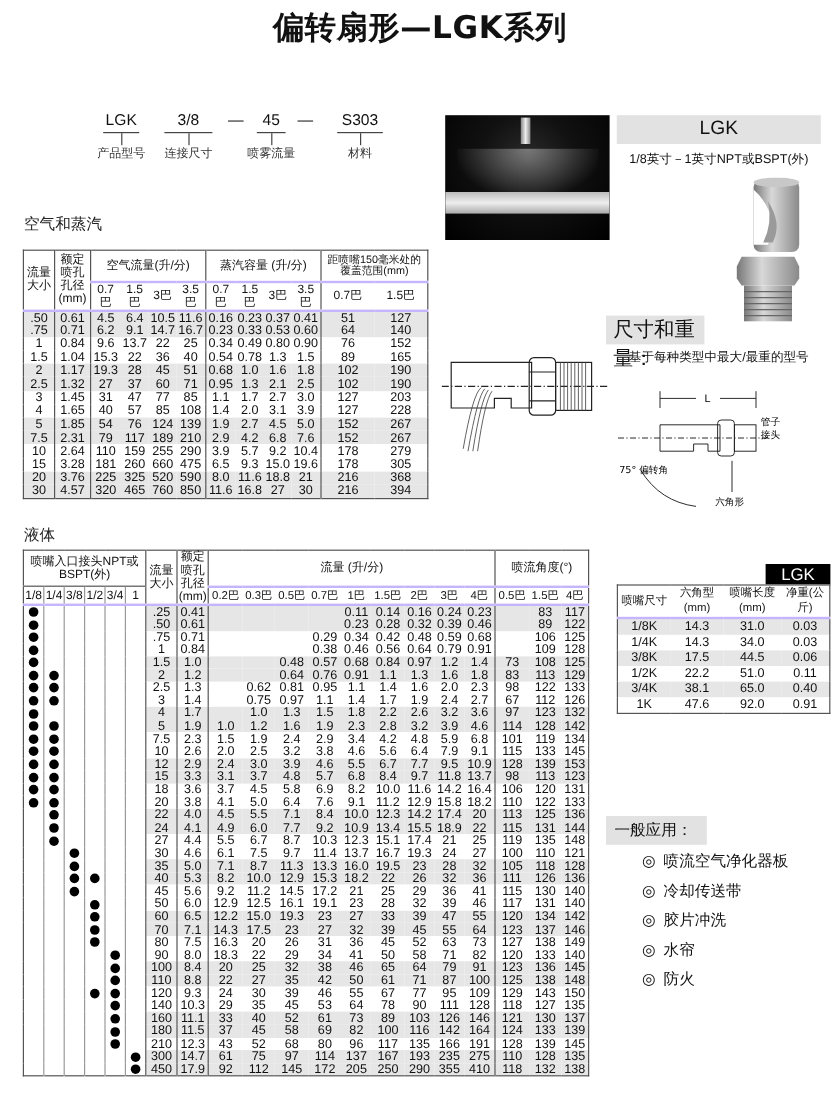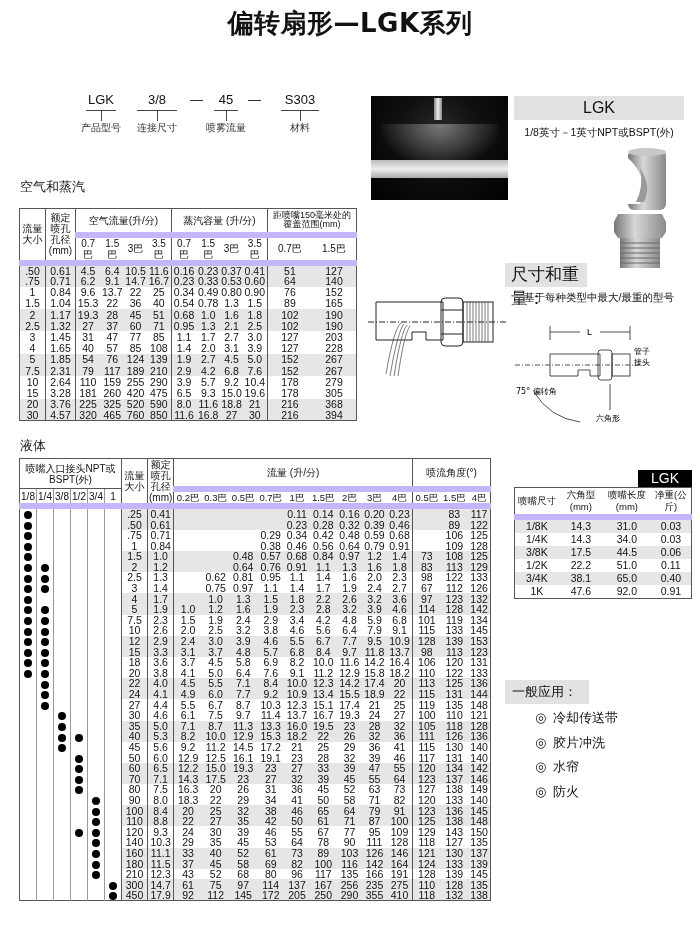--- a/index.html
+++ b/index.html
@@ -17,21 +17,21 @@
   .dash { position: absolute; font-size: 13px; }
 
   .section-head { font-size: 13px; color: #222; }
 
   table { border-collapse: collapse; font-family: "Liberation Sans Narrow", "Liberation Sans", sans-serif; }
   .dt { font-size: 10.5px; line-height: 10px; }
   .dt td, .dt th { text-align: center; padding: 0 1px; font-weight: normal; }
   .dt th { vertical-align: middle; }
   .dt .row-g td { background: #e6e6e6; }
   .br { border-right: 1px solid #555; }
-  .bb { border-bottom: 6px solid #c4b5fd; }
+  .bb { border-bottom: 2px solid #c4b5fd; }
   .bt { border-top: 1px solid #555; }
 
   
   #air-table { position: absolute; left: 19px; top: 208px; width: 338px; border: 1px solid #555; }
   #air-table th { font-size: 10px; line-height: 11px; }
   #air-table tbody td { height: 11.2px; }
 
   
   #liq-table { position: absolute; left: 19px; top: 458px; width: 472px; border: 1px solid #555; }
   #liq-table th { font-size: 10px; line-height: 11px; }
@@ -274,21 +274,21 @@
         <td class="">9.2</td>
         <td class="br">10.4</td>
         <td>178</td>
         <td>279</td>
       </tr>
       <tr class="">
         <td class="br">15</td>
         <td class="br">3.28</td>
         <td class="">181</td>
         <td class="">260</td>
-        <td class="">420</td>
+        <td class="">660</td>
         <td class="br">475</td>
         <td class="">6.5</td>
         <td class="">9.3</td>
         <td class="">15.0</td>
         <td class="br">19.6</td>
         <td>178</td>
         <td>305</td>
       </tr>
       <tr class="row-g">
         <td class="br">20</td>
@@ -363,21 +363,21 @@
         <td class="vc br" style="background: rgb(255, 255, 255);"></td>
         <td class="br">.25</td>
         <td class="br">0.41</td>
         <td class=""></td>
         <td class=""></td>
         <td class=""></td>
         <td class=""></td>
         <td class="">0.11</td>
         <td class="">0.14</td>
         <td class="">0.16</td>
-        <td class="">0.20</td>
+        <td class="">0.24</td>
         <td class="br">0.23</td>
         <td></td>
         <td>83</td>
         <td>117</td>
       </tr>
       <tr class="row-g">
         <td class="" style="background: rgb(255, 255, 255);"><span class="dot"></span></td>
         <td class="vc" style="background: rgb(255, 255, 255);"></td>
         <td class="vc" style="background: rgb(255, 255, 255);"></td>
         <td class="vc" style="background: rgb(255, 255, 255);"></td>
@@ -1132,21 +1132,21 @@
         <td class="vc" style="background: rgb(255, 255, 255);"></td>
         <td class="vc br" style="background: rgb(255, 255, 255);"><span class="dot"></span></td>
         <td class="br">300</td>
         <td class="br">14.7</td>
         <td class="">61</td>
         <td class="">75</td>
         <td class="">97</td>
         <td class="">114</td>
         <td class="">137</td>
         <td class="">167</td>
-        <td class="">256</td>
+        <td class="">193</td>
         <td class="">235</td>
         <td class="br">275</td>
         <td>110</td>
         <td>128</td>
         <td>135</td>
       </tr>
       <tr class="row-g">
         <td class="" style="background: rgb(255, 255, 255);"></td>
         <td class="vc" style="background: rgb(255, 255, 255);"></td>
         <td class="vc" style="background: rgb(255, 255, 255);"></td>
@@ -1296,17 +1296,18 @@
         <td>1K</td>
         <td>47.6</td>
         <td>92.0</td>
         <td>0.91</td>
       </tr>
     </tbody>
 </table>
 
 <div class="abs app-head">一般应用：</div>
 <ul class="abs app-list">
+  <li><span class="bullet">◎</span><span>喷流空气净化器板</span></li>
   <li><span class="bullet">◎</span><span>冷却传送带</span></li>
   <li><span class="bullet">◎</span><span>胶片冲洗</span></li>
   <li><span class="bullet">◎</span><span>水帘</span></li>
   <li><span class="bullet">◎</span><span>防火</span></li>
 </ul>
 
 </body></html>

